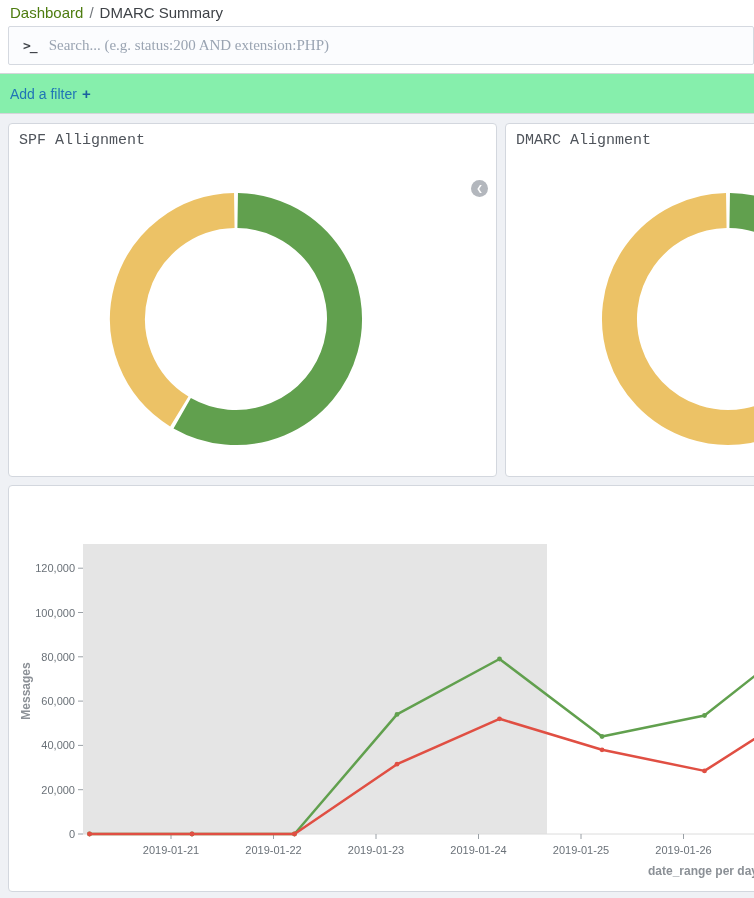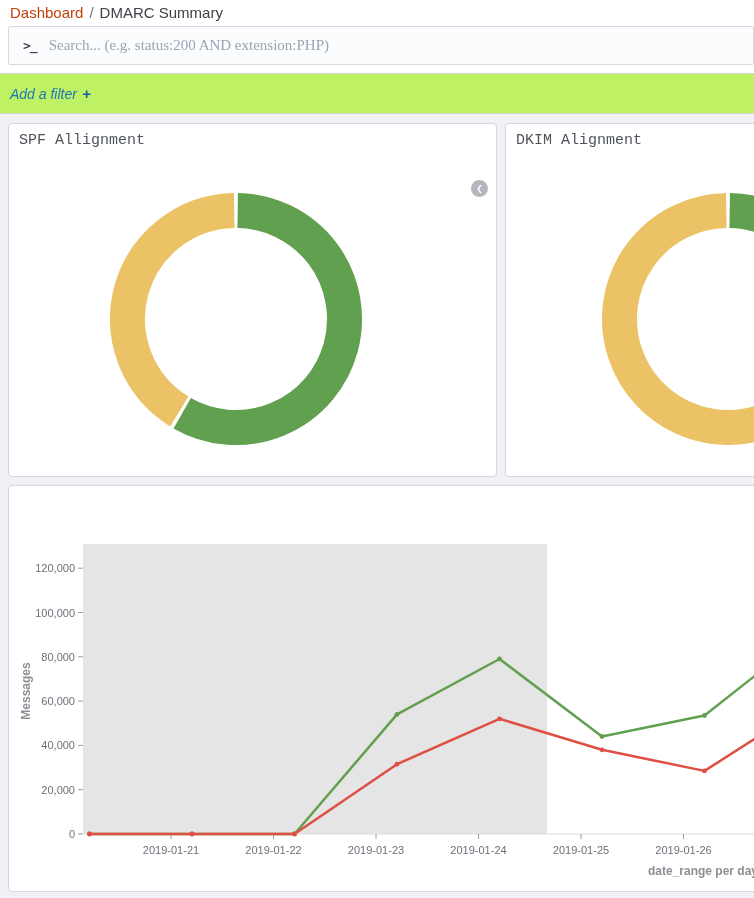--- a/index.html
+++ b/index.html
@@ -3,34 +3,34 @@
 <meta charset="utf-8">
 <style>
   * { margin:0; padding:0; box-sizing:border-box; }
   html,body { width:754px; height:898px; overflow:hidden; }
   body { font-family:"Liberation Sans", sans-serif; background:#eff1f5; }
   #screen { position:relative; width:754px; height:898px; overflow:hidden; }
 
   
   .header-block { position:absolute; left:0; top:0; width:754px; height:73px; background:#ffffff; }
   .breadcrumb { position:absolute; left:10px; top:3px; height:20px; font-size:15px; line-height:20px; white-space:nowrap; }
-  .breadcrumb a { color:#c2410c; text-decoration:none; cursor:pointer; }
+  .breadcrumb a { color:#4d7c0f; text-decoration:none; cursor:pointer; }
   .breadcrumb .sep { color:#73777c; margin:0 6px; }
   .breadcrumb .current { color:#3e4247; }
 
   .search-bar { position:absolute; left:8px; top:26px; width:746px; height:39px; background:#fbfcfe;
                 border:1px solid #d5d9e0; border-radius:2px; display:flex; align-items:center; }
   .prompt { font-family:"DejaVu Sans Mono", monospace; font-size:13px; font-weight:bold; color:#41454b;
             padding:0 12px 0 14px; letter-spacing:-1px; }
   .search-input { flex:1; border:none; outline:none; background:transparent; font-size:15px;
                   font-family:Liberation Serif, serif; color:#3e4247; }
   .search-input::placeholder { color:#9aa4b2; opacity:1; }
 
-  .filter-bar { position:absolute; left:0; top:73px; width:754px; height:41px; background:#bef264;
-                border-top:1px solid #d5d5da; border-bottom:1px solid #d5d5da; display:flex; align-items:center;font-style:italic; }
+  .filter-bar { position:absolute; left:0; top:73px; width:754px; height:41px; background:#86efac;
+                border-top:1px solid #d5d5da; border-bottom:1px solid #d5d5da; display:flex; align-items:center; }
   .add-filter { margin-left:10px; font-size:14px; color:#2075b6; text-decoration:none; cursor:pointer; }
   .add-filter .plus { font-weight:bold; color:#1a5f9e; margin-left:5px; font-size:15px; }
 
   
   .panel { position:absolute; background:#ffffff; border:1px solid #d3d7de; border-radius:4px; }
   #spf-panel   { left:8px;   top:123px; width:489px;  height:354px; }
   #dkim-panel  { left:505px; top:123px; width:489px;  height:354px; }
   #dmarc-panel { left:8px;   top:485px; width:1204px; height:407px; }
   .panel-title { position:absolute; left:10px; top:8px; font-size:15px; color:#4f545b; white-space:nowrap;font-family:Liberation Mono, monospace; }
   .chart-svg { position:absolute; left:0; top:0; }
@@ -62,21 +62,21 @@
   <div class="panel" id="spf-panel">
     <div class="panel-title">SPF Allignment</div>
     <svg class="chart-svg" id="spf-donut" width="487" height="352">
         <path d="M 228.7 86.5 A 108.5 108.5 0 1 1 173.2 289.2" fill="none" stroke="#61a04e" stroke-width="35"></path>
         <path d="M 170.3 287.5 A 108.5 108.5 0 0 1 225.3 86.5" fill="none" stroke="#ecc266" stroke-width="35"></path>
       </svg>
     <button class="legend-toggle"><span>❮</span></button>
   </div>
 
   <div class="panel" id="dkim-panel">
-    <div class="panel-title">DKIM Alignment</div>
+    <div class="panel-title">DMARC Alignment</div>
     <svg class="chart-svg" id="dkim-donut" width="487" height="352">
         <path d="M 223.7 86.5 A 108.5 108.5 0 0 1 284.4 106.2" fill="none" stroke="#61a04e" stroke-width="35"></path>
         <path d="M 287.1 108.2 A 108.5 108.5 0 1 1 220.3 86.5" fill="none" stroke="#ecc266" stroke-width="35"></path>
       </svg>
 
   </div>
 
   <div class="panel" id="dmarc-panel">
     <svg class="chart-svg" id="dmarc-line" width="1200" height="405">
         <rect x="74" y="58" width="464" height="290" fill="#e5e5e5"></rect>

